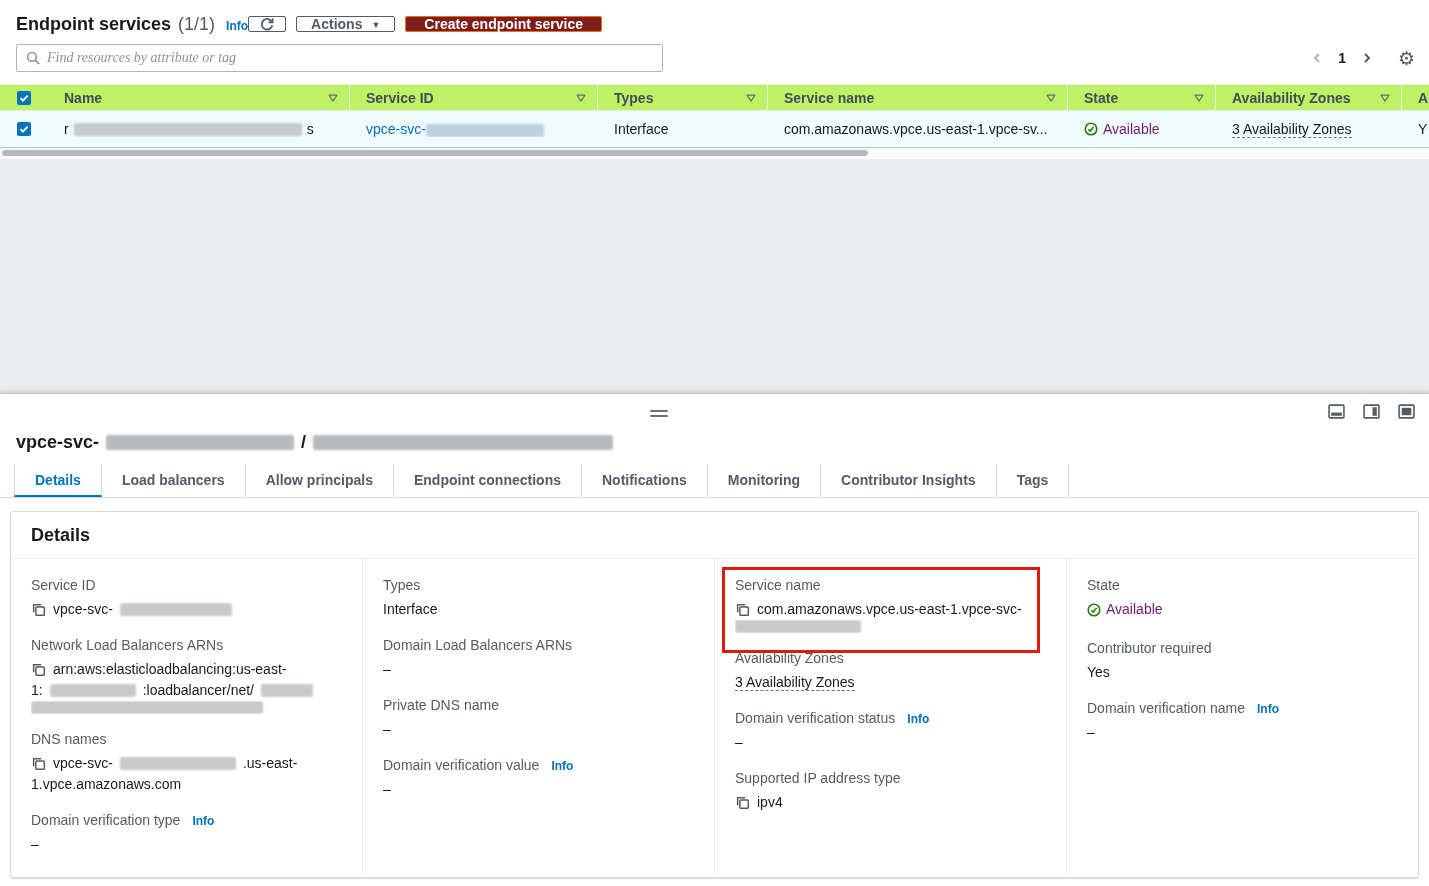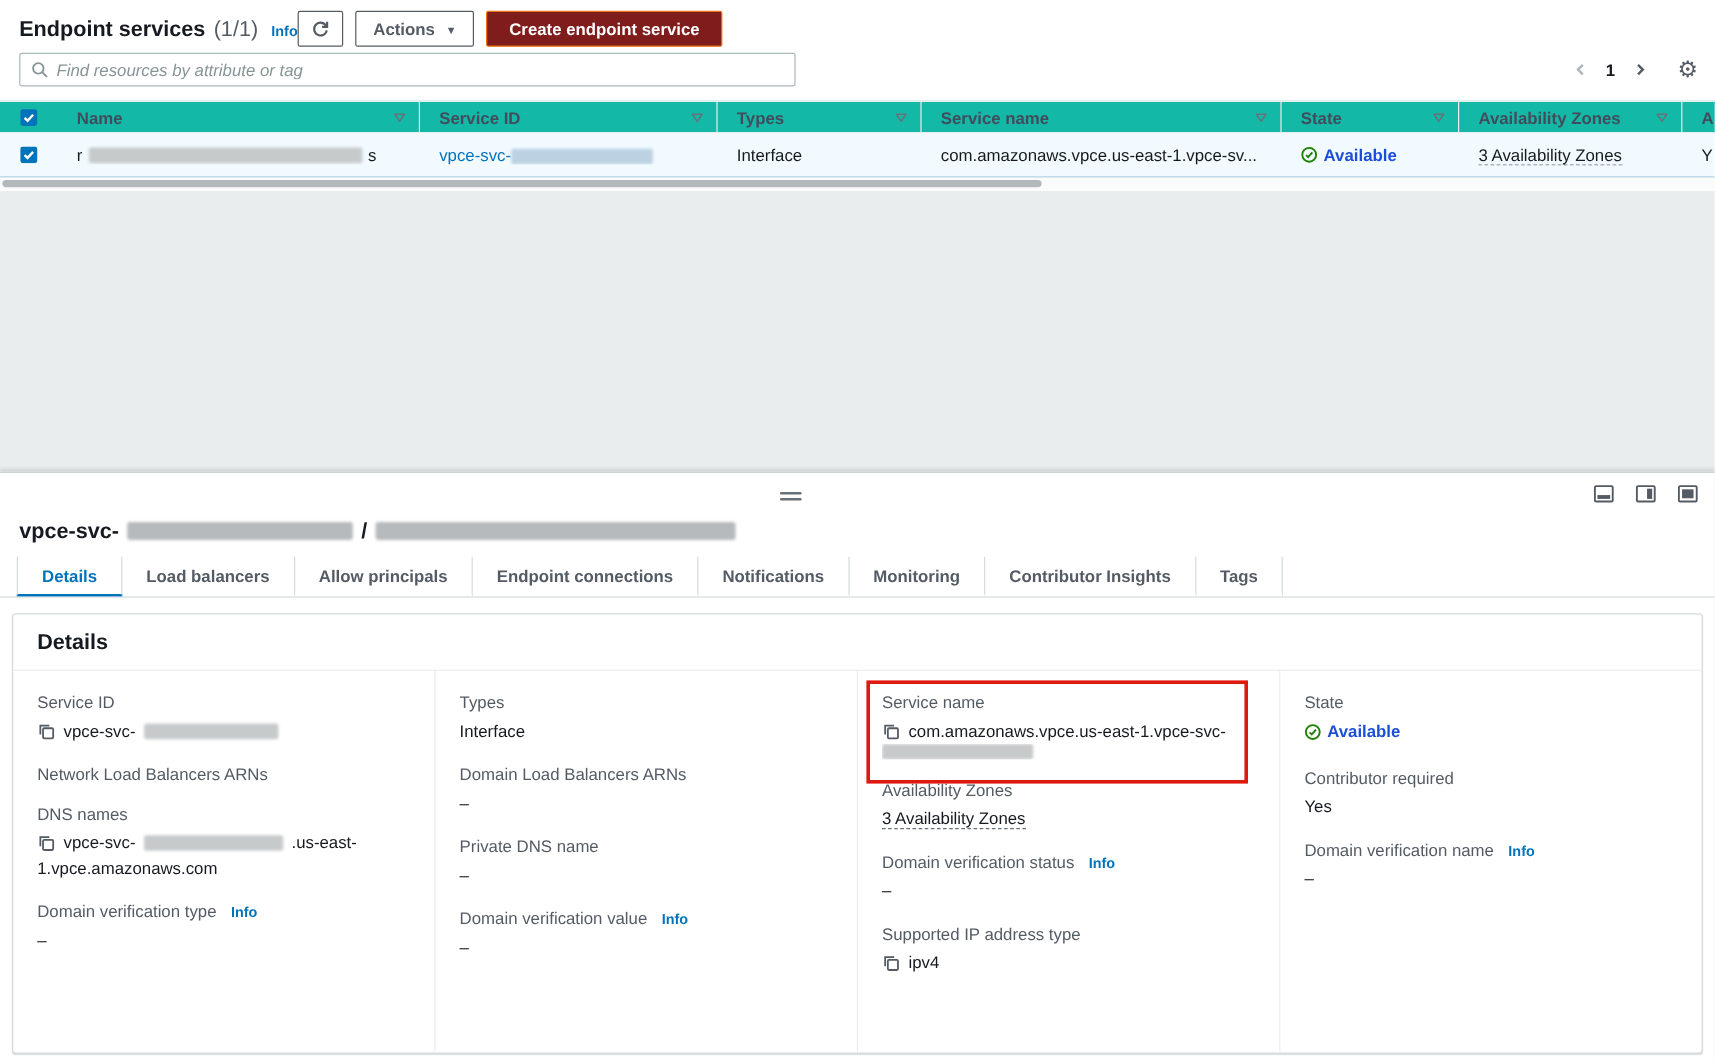--- a/index.html
+++ b/index.html
@@ -17,78 +17,78 @@
   .header-row {
     position: absolute; top: 8px; left: 16px; right: 14px; height: 32px;
     display: flex; align-items: center;
   }
   .title-group { display: flex; align-items: baseline; gap: 7px; }
   .page-title { font-size: 18px; font-weight: 700; color: #16191f; }
   .page-count { font-size: 18px; font-weight: 400; color: #545b64; }
   .info-link { color: #0073bb; font-size: 12px; font-weight: 700; cursor: pointer; margin-left: 4px; }
   .header-actions { display: flex; align-items: center; gap: 10px; }
   .btn {
-    height: 30px; border: 1px solid #545b64; border-radius: 2px; background: #fff;
+    height: 16px; border: 1px solid #545b64; border-radius: 2px; background: #fff;
     color: #545b64; font-weight: 700; font-size: 14px; display: inline-flex;
     align-items: center; justify-content: center; cursor: pointer;
     font-family: inherit;
   }
   .btn-icon { width: 38px; }
   .btn-actions { padding: 0 14px; gap: 9px; }
   .caret { font-size: 9px; line-height: 1; position: relative; top: 1px; }
   .btn-primary { background: #7f1d1d; border-color: #ec7211; color: #fff; padding: 0 18px; }
 
   .search-row {
     position: absolute; top: 44px; left: 16px; right: 14px; height: 28px;
     display: flex; justify-content: space-between; align-items: center;
   }
   .search-box {
     width: 647px; height: 28px; border: 1px solid #aab7b8; border-radius: 2px;
     display: flex; align-items: center; padding: 0 9px; gap: 7px; background: #fff;
   }
   .search-box input {
     flex: 1; border: none; outline: none; font-size: 14px; color: #ef4444;
-    font-family: Liberation Sans, sans-serif; background: transparent;
+    font-family: Liberation Serif, serif; background: transparent;
   }
   .search-box input::placeholder { font-style: italic; color: #879596; }
   .paging-group { display: flex; align-items: center; gap: 2px; }
   .page-btn { width: 26px; height: 26px; display: inline-flex; align-items: center; justify-content: center;
               background: none; border: none; cursor: pointer; }
   .page-num { font-weight: 700; color: #16191f; padding: 0 6px; }
   .gear-btn { margin-left: 16px; font-size: 19px; color: #545b64; background: none; border: none; cursor: pointer; line-height: 1; }
 
   
   .table-grid {
     display: grid;
     grid-template-columns: 48px 302px 248px 170px 300px 148px 186px 1fr;
   }
   .thead {
     position: absolute; top: 84px; left: 0; right: 0; height: 27px;
-    border-top: 1px solid #eaeded; border-bottom: 1px solid #eaeded; background: #14b8a6;
+    border-top: 1px solid #eaeded; border-bottom: 1px solid #eaeded; background: #bef264;
   }
   .th {
     display: flex; align-items: center; justify-content: space-between;
     padding: 0 10px 0 16px; font-weight: 700; color: #414d5c; font-size: 14px;
     border-right: 1px solid #eaeded; overflow: hidden; white-space: nowrap; cursor: pointer;
   }
   .th.no-border { border-right: none; }
   .th-check { display: flex; align-items: center; justify-content: center; }
   .trow {
     position: absolute; top: 111px; left: 0; right: 0; height: 37px;
     background: #f1faff; border-bottom: 1px solid #a5c9dd; align-items: center;
   }
   .td { padding: 0 16px; overflow: hidden; white-space: nowrap; display: flex; align-items: center; gap: 5px; }
   .td-check { justify-content: center; padding: 0; }
   .checkbox {
     width: 14px; height: 14px; background: #0073bb; border-radius: 2px;
     display: inline-flex; align-items: center; justify-content: center; cursor: pointer;
   }
   .link { color: #0073bb; cursor: pointer; }
   .dashed { color: #16191f; border-bottom: 1px dashed #687078; cursor: pointer; }
-  .state-ok { color: #1d4ed8; display: inline-flex; align-items: center; gap: 5px; font-weight: bold; }
+  .state-ok { color: #701a75; display: inline-flex; align-items: center; gap: 5px; }
 
   .hscroll { position: absolute; top: 148px; left: 0; right: 0; height: 10px; background: #fafbfb; }
   .hscroll .thumb { position: absolute; left: 2px; top: 2px; width: 866px; height: 6px; background: #b3b9bb; border-radius: 3px; cursor: pointer; }
 
   .spacer { position: absolute; top: 159px; left: 0; width: 100%; height: 234px; background: #eaeded; }
 
   
   .panel {
     position: absolute; top: 393px; left: 0; width: 100%; height: 493px;
     background: #fff; border-top: 1px solid #c1c7c9; box-shadow: 0 -2px 3px rgba(0,28,36,.12);
@@ -333,20 +333,38 @@
             <button class="copy-btn"><svg width="15" height="15" viewBox="0 0 16 16">
                   <rect x="5.2" y="5.2" width="9" height="9" rx="1" fill="none" stroke="#545b64" stroke-width="1.6"></rect>
                   <path d="M10.8 2.8H2.8v8" fill="none" stroke="#545b64" stroke-width="1.6"></path>
                 </svg></button>
             <span>vpce-svc-</span>
               <span class="redacted" style="width:112px"></span>
           </div>
         </div>
         <div class="field">
           <div class="flabel">Network Load Balancers ARNs</div>
+          <div class="fvalue">
+            <div class="vrow">
+              <button class="copy-btn"><svg width="15" height="15" viewBox="0 0 16 16">
+                    <rect x="5.2" y="5.2" width="9" height="9" rx="1" fill="none" stroke="#545b64" stroke-width="1.6"></rect>
+                    <path d="M10.8 2.8H2.8v8" fill="none" stroke="#545b64" stroke-width="1.6"></path>
+                  </svg></button>
+              <span>arn:aws:elasticloadbalancing:us-east-</span>
+            </div>
+            <div class="vrow">
+                <span>1:</span>
+                <span class="redacted" style="width:86px"></span>
+                <span>:loadbalancer/net/</span>
+                <span class="redacted" style="width:52px"></span>
+              </div>
+            <div class="vrow">
+                <span class="redacted" style="width:232px"></span>
+              </div>
+          </div>
         </div>
         <div class="field">
           <div class="flabel">DNS names</div>
           <div class="fvalue">
             <div class="vrow">
               <button class="copy-btn"><svg width="15" height="15" viewBox="0 0 16 16">
                     <rect x="5.2" y="5.2" width="9" height="9" rx="1" fill="none" stroke="#545b64" stroke-width="1.6"></rect>
                     <path d="M10.8 2.8H2.8v8" fill="none" stroke="#545b64" stroke-width="1.6"></path>
                   </svg></button>
               <span>vpce-svc-</span>

